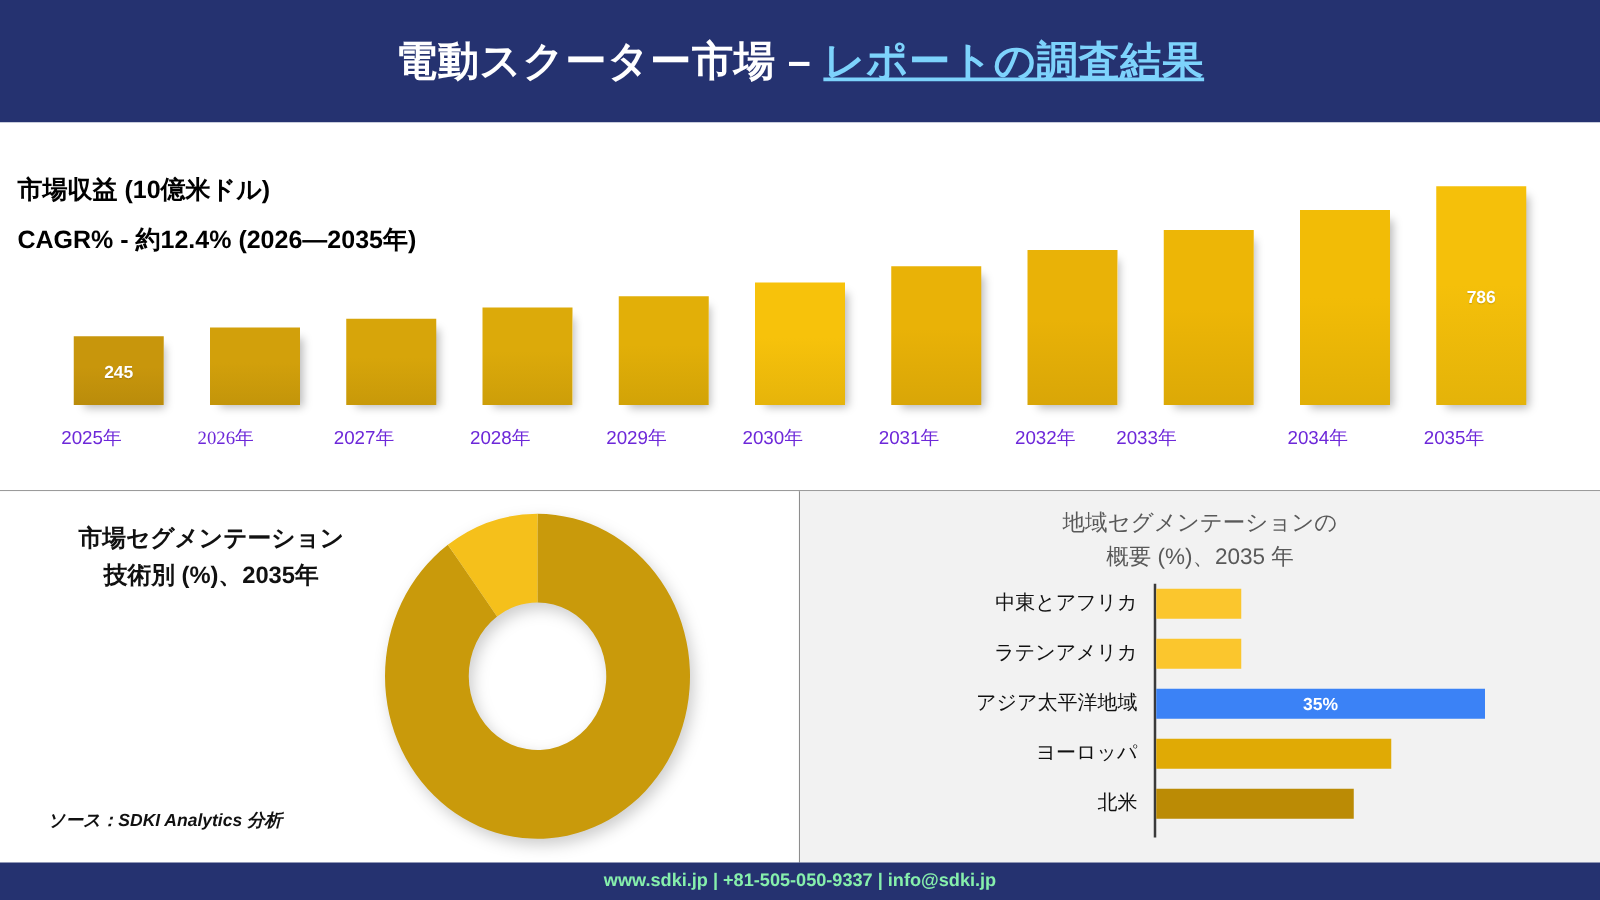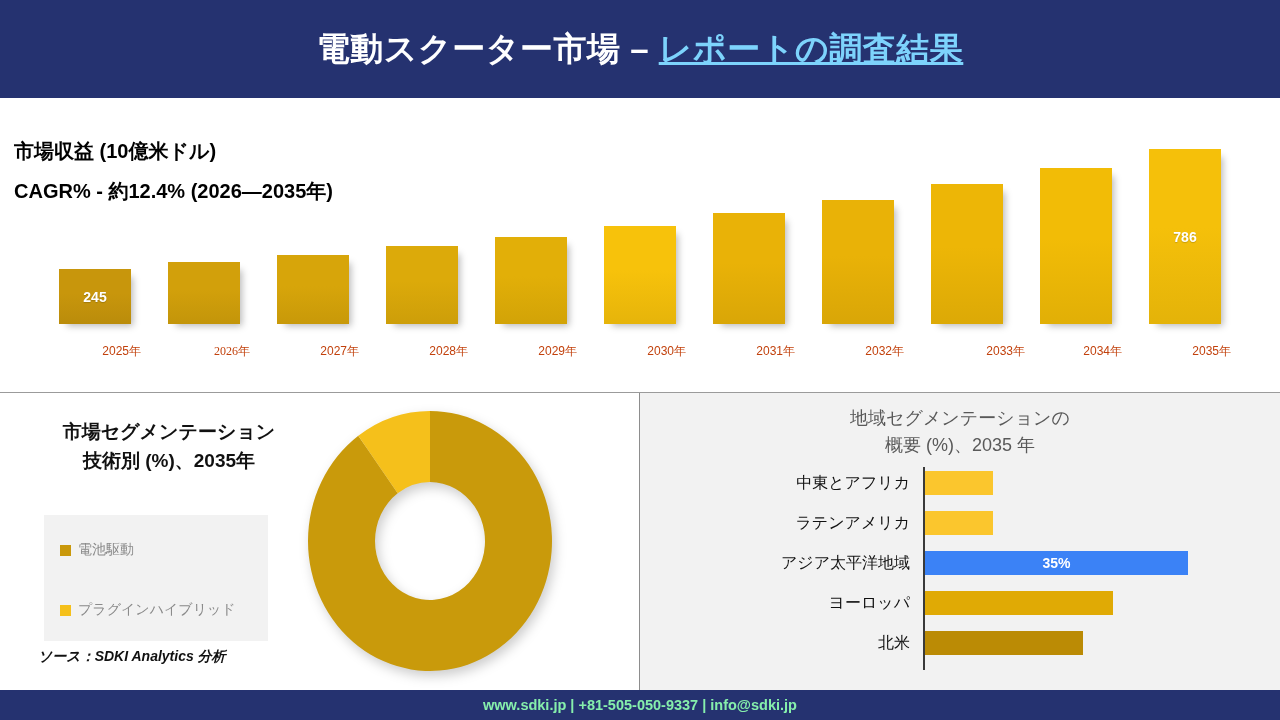--- a/index.html
+++ b/index.html
@@ -53,22 +53,22 @@
     position: relative; width: 72px;
     box-shadow: 5px 5px 7px -3px rgba(0,0,0,.28);
   }
   .bar-val {
     position: absolute; left: 0; right: 0; top: 50%;
     transform: translateY(-50%);
     text-align: center; color: #ffffff; font-size: 14px; font-weight: bold;
     text-shadow: 0 1px 1px rgba(0,0,0,.18);
   }
   .x-label {
-    position: absolute; bottom: 0; width: 92px; text-align: right;
-    font-size: 12px; color: #c2410c;
+    position: absolute; bottom: 0; width: 92px; text-align: left;
+    font-size: 15px; color: #6d28d9;
   }
 
   
   .h-div {
     position: absolute; left: 0; top: 392px; width: 1280px; height: 1px;
     background: #9b9b9b;
   }
   .v-div {
     position: absolute; left: 639px; top: 393px; width: 1px; height: 297px;
     background: #8d8d8d;
@@ -201,46 +201,36 @@
         </div>
       <div id="x-axis">
           <div class="x-label" style="left: 9px;">2025年</div>
           <div class="x-label" style="left: 118px; font-family: Liberation Serif, serif;">2026年</div>
           <div class="x-label" style="left: 227px;">2027年</div>
           <div class="x-label" style="left: 336px;">2028年</div>
           <div class="x-label" style="left: 445px;">2029年</div>
           <div class="x-label" style="left: 554px;">2030年</div>
           <div class="x-label" style="left: 663px;">2031年</div>
           <div class="x-label" style="left: 772px;">2032年</div>
-          <div class="x-label" style="left: 893px;">2033年</div>
+          <div class="x-label" style="left: 853px;">2033年</div>
           <div class="x-label" style="left: 990px;">2034年</div>
           <div class="x-label" style="left: 1099px;">2035年</div>
         </div>
     </div>
   </div>
 
   <div class="h-div"></div>
   <div class="v-div"></div>
 
   <div class="left-panel">
     <div class="left-title">
       <div>市場セグメンテーション</div>
       <div>技術別 (%)、2035年</div>
     </div>
 
-    <div class="legend-box">
-      <div class="legend-row r0">
-        <span class="swatch" id="sw0" style="background: rgb(201, 152, 11);"></span>
-        <span class="legend-label">電池駆動</span>
-      </div>
-      <div class="legend-row r1">
-        <span class="swatch" id="sw1" style="background: rgb(245, 192, 27);"></span>
-        <span class="legend-label">プラグインハイブリッド</span>
-      </div>
-    </div>
 
     <div class="donut-wrap">
       <svg viewBox="0 0 250 265" width="250" height="265">
         <g id="donut-slices">
             <path d="M 125.00000000000001 2 A 122 130 0 1 1 53.29019922031826 26.82779073125684 L 92.67181112391397 84.2679973318781 A 55 59 0 1 0 125 73 Z" fill="#C99A0B"></path>
             <path d="M 53.29019922031826 26.82779073125684 A 122 130 0 0 1 124.99999999999997 2 L 124.99999999999999 73 A 55 59 0 0 0 92.67181112391397 84.2679973318781 Z" fill="#F5C01B"></path>
           </g>
       </svg>
     </div>
 

